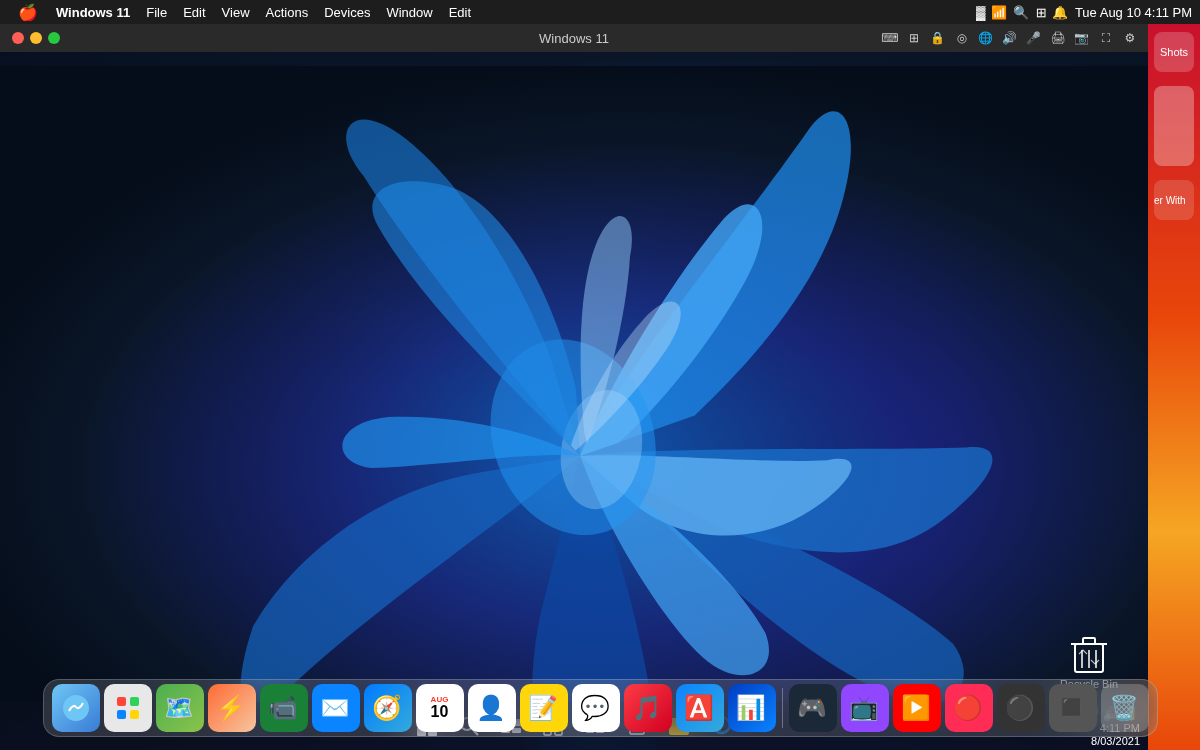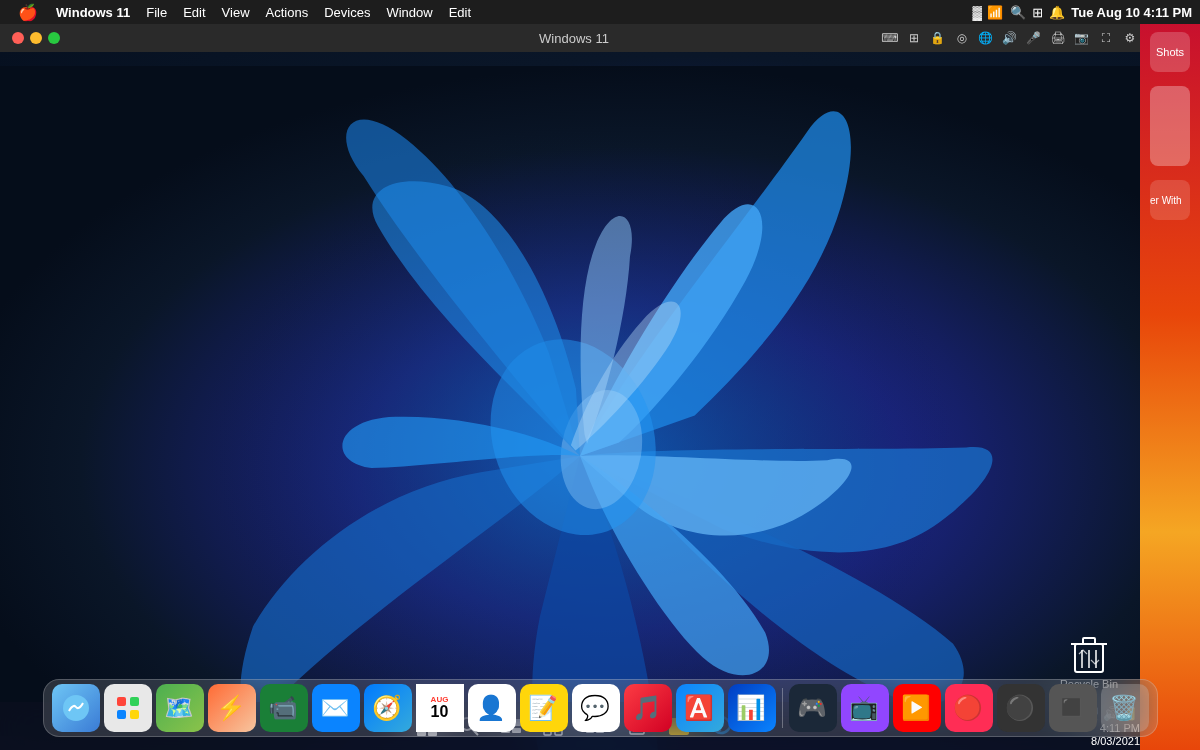--- a/index.html
+++ b/index.html
@@ -54,21 +54,21 @@
     }
     .menubar-icon {
       color: #fff;
       font-size: 13px;
       display: flex;
       align-items: center;
     }
     .menubar-time {
       color: #fff;
       font-size: 13px;
-      font-weight: 700;
+      font-weight: 400;
     }
 
     
     .main-area {
       width: 1200px;
       height: 726px;
       display: flex;
       position: relative;
     }
 
@@ -234,21 +234,21 @@
       font-size: 11px;
       text-shadow: 1px 1px 2px rgba(0,0,0,0.8);
       font-family: 'Segoe UI', sans-serif;
     }
 
     
     .mac-sidebar {
       position: absolute;
       right: 0;
       top: 0;
-      width: 60px;
+      width: 52px;
       height: 726px;
       background: linear-gradient(180deg, #c8102e 0%, #e8460a 40%, #f5a623 70%, #e8460a 100%);
       display: flex;
       flex-direction: column;
       align-items: center;
       padding-top: 8px;
       gap: 14px;
     }
     .sidebar-app {
       width: 40px;
@@ -547,21 +547,21 @@
           <rect x="16" y="3" width="9" height="9" rx="2" fill="#30d158"></rect>
           <rect x="3" y="16" width="9" height="9" rx="2" fill="#0a84ff"></rect>
           <rect x="16" y="16" width="9" height="9" rx="2" fill="#ffd60a"></rect>
         </svg>
     </div>
     <div class="dock-icon" style="background:linear-gradient(135deg,#4caf50,#8bc34a);">🗺️</div>
     <div class="dock-icon" style="background:linear-gradient(135deg,#ff6b35,#f7c59f);">⚡</div>
     <div class="dock-icon" style="background:#1a7f37;">📹</div>
     <div class="dock-icon" style="background:#0a84ff;">✉️</div>
     <div class="dock-icon" style="background:linear-gradient(135deg,#007aff,#34aadc);">🧭</div>
-    <div class="dock-icon" style="background:white;color:#ff3b30;font-size:16px;font-weight:bold;display:flex;align-items:center;justify-content:center;flex-direction:column;border-radius:0;padding:2px;">
+    <div class="dock-icon" style="background:white;color:#ff3b30;font-size:16px;font-weight:bold;display:flex;align-items:center;justify-content:center;flex-direction:column;border-radius:10px;padding:2px;">
         <div style="font-size:8px;color:#ff3b30;font-weight:600;line-height:1;">AUG</div>
         <div style="font-size:16px;font-weight:700;color:#000000;line-height:1;">10</div>
       </div>
     <div class="dock-icon" style="background:white;">👤</div>
     <div class="dock-icon" style="background:#ffd60a;">📝</div>
     <div class="dock-icon" style="background:white;">💬</div>
     <div class="dock-icon" style="background:linear-gradient(135deg,#fc3c44,#d10023);">🎵</div>
     <div class="dock-icon" style="background:linear-gradient(135deg,#0a84ff,#34aadc);">🅰️</div>
     <div class="dock-icon" style="background:linear-gradient(135deg,#003dc2,#0a84ff);">📊</div>
     <div class="dock-separator"></div>

